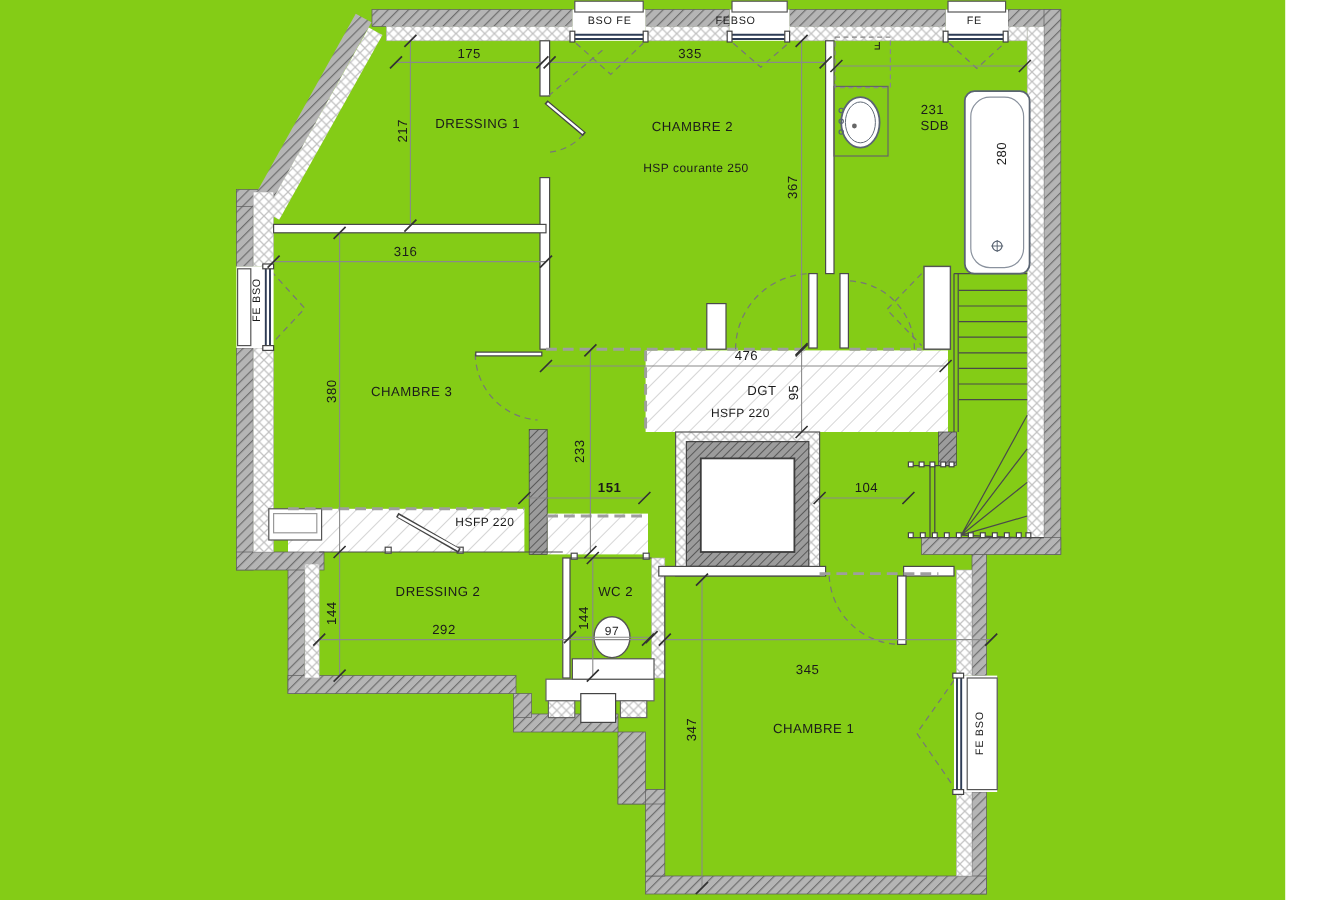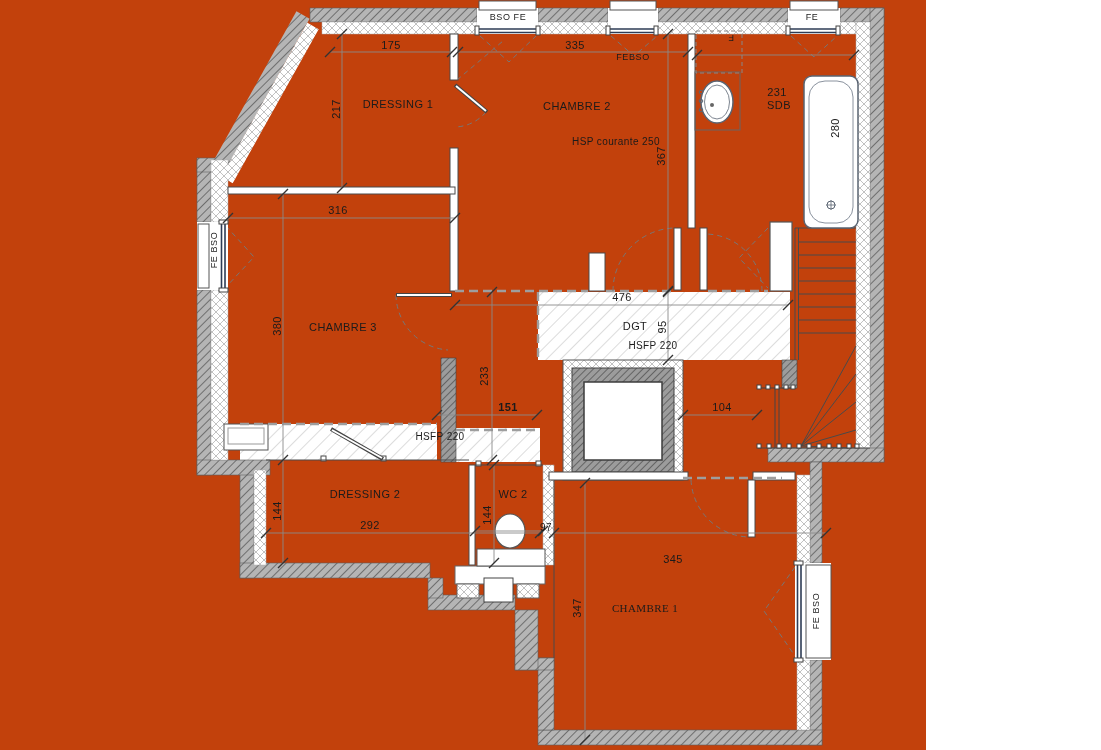--- a/index.html
+++ b/index.html
@@ -1,24 +1,24 @@
 <!DOCTYPE html>
 <html><head>
 <meta charset="utf-8">
 <style>
   html,body{margin:0;padding:0;background:#fff;}
-  #plan{position:relative;width:926px;height:750px;background:#c2410c;overflow:hidden;
+  #plan{position:relative;width:1071px;height:750px;background:#84cc16;overflow:hidden;
         font-family:"Liberation Sans",sans-serif;}
   #plan svg{position:absolute;left:0;top:0;}
   .lbl{position:absolute;transform:translate(-50%,-50%);font:11px "Liberation Sans",sans-serif;
        color:#1b1b1b;white-space:nowrap;letter-spacing:.4px;}
   .v{transform:translate(-50%,-50%) rotate(-90deg);}
   .r180{transform:translate(-50%,-50%) rotate(180deg);}
   .s9{font-size:9px;letter-spacing:.6px;}
-  .s10{font-size:10px;margin-left:36px;}
+  .s10{font-size:10px;}
 </style>
 </head>
 <body>
 
 <div id="plan">
 <svg width="1101" height="750" viewBox="0 0 1101 750">
   <defs>
     <pattern id="pw" width="6" height="6" patternUnits="userSpaceOnUse" patternTransform="rotate(45)">
       <rect width="6" height="6" fill="#b5b5b5"></rect>
           <path d="M0,0 L0,6" stroke="#6e6e6e" stroke-width="2"></path>
@@ -247,21 +247,21 @@
              M223,223L233,213 M450,223L460,213 M450,310L460,300 M783,310L793,300 M432,420L442,410
              M532,420L542,410 M678,420L688,410 M752,420L762,410 M261,538L271,528 M535,538L545,528
              M470,536L480,526 M538,536L548,526 M549,538L559,528 M821,538L831,528
              M337,39L347,29 M337,193L347,183 M663,39L673,29 M663,296L673,286 M278,199L288,189
              M278,465L288,455 M663,297L673,287 M663,365L673,355 M487,297L497,287 M487,465L497,455
              M278,568L288,558 M489,470L499,460 M489,568L499,558 M580,488L590,478 M580,745L590,735"></path>
   </g>
 </svg>
 
 <div class="lbl s9" style="left:508px;top:17px;">BSO  FE</div>
-<div class="lbl s9" style="left:633px;top:17px;margin-top:40px;">FEBSO</div>
+<div class="lbl s9" style="left:613px;top:17px;">FEBSO</div>
 <div class="lbl s9" style="left:812px;top:17px;">FE</div>
 <div class="lbl s9 r180" style="left:731px;top:38px;">F</div>
 
 <div class="lbl" style="left:391px;top:45px;">175</div>
 <div class="lbl" style="left:575px;top:45px;">335</div>
 <div class="lbl" style="left:777px;top:48px;margin-top:44px;">231</div>
 <div class="lbl v" style="left:336px;top:109px;">217</div>
 <div class="lbl v" style="left:661px;top:156px;">367</div>
 <div class="lbl v" style="left:835px;top:128px;">280</div>
 <div class="lbl" style="left:338px;top:210px;">316</div>
@@ -281,17 +281,17 @@
 <div class="lbl" style="left:398px;top:104px;">DRESSING 1</div>
 <div class="lbl" style="left:577px;top:106px;">CHAMBRE 2</div>
 <div class="lbl s10" style="left:580px;top:141px;">HSP courante 250</div>
 <div class="lbl" style="left:779px;top:105px;">SDB</div>
 <div class="lbl" style="left:343px;top:327px;">CHAMBRE 3</div>
 <div class="lbl" style="left:617px;top:326px;padding-left:36px;">DGT</div>
 <div class="lbl s10" style="left:617px;top:345px;">HSFP 220</div>
 <div class="lbl s10" style="left:404px;top:436px;">HSFP 220</div>
 <div class="lbl" style="left:365px;top:494px;">DRESSING 2</div>
 <div class="lbl" style="left:513px;top:494px;">WC 2</div>
-<div class="lbl" style="left:645px;top:608px;font-family:Liberation Serif, serif;">CHAMBRE 1</div>
+<div class="lbl" style="left:678px;top:608px;">CHAMBRE 1</div>
 
 <div class="lbl v s9" style="left:214px;top:250px;">FE  BSO</div>
 <div class="lbl v s9" style="left:816px;top:611px;">FE  BSO</div>
 </div>
 
 </body></html>

